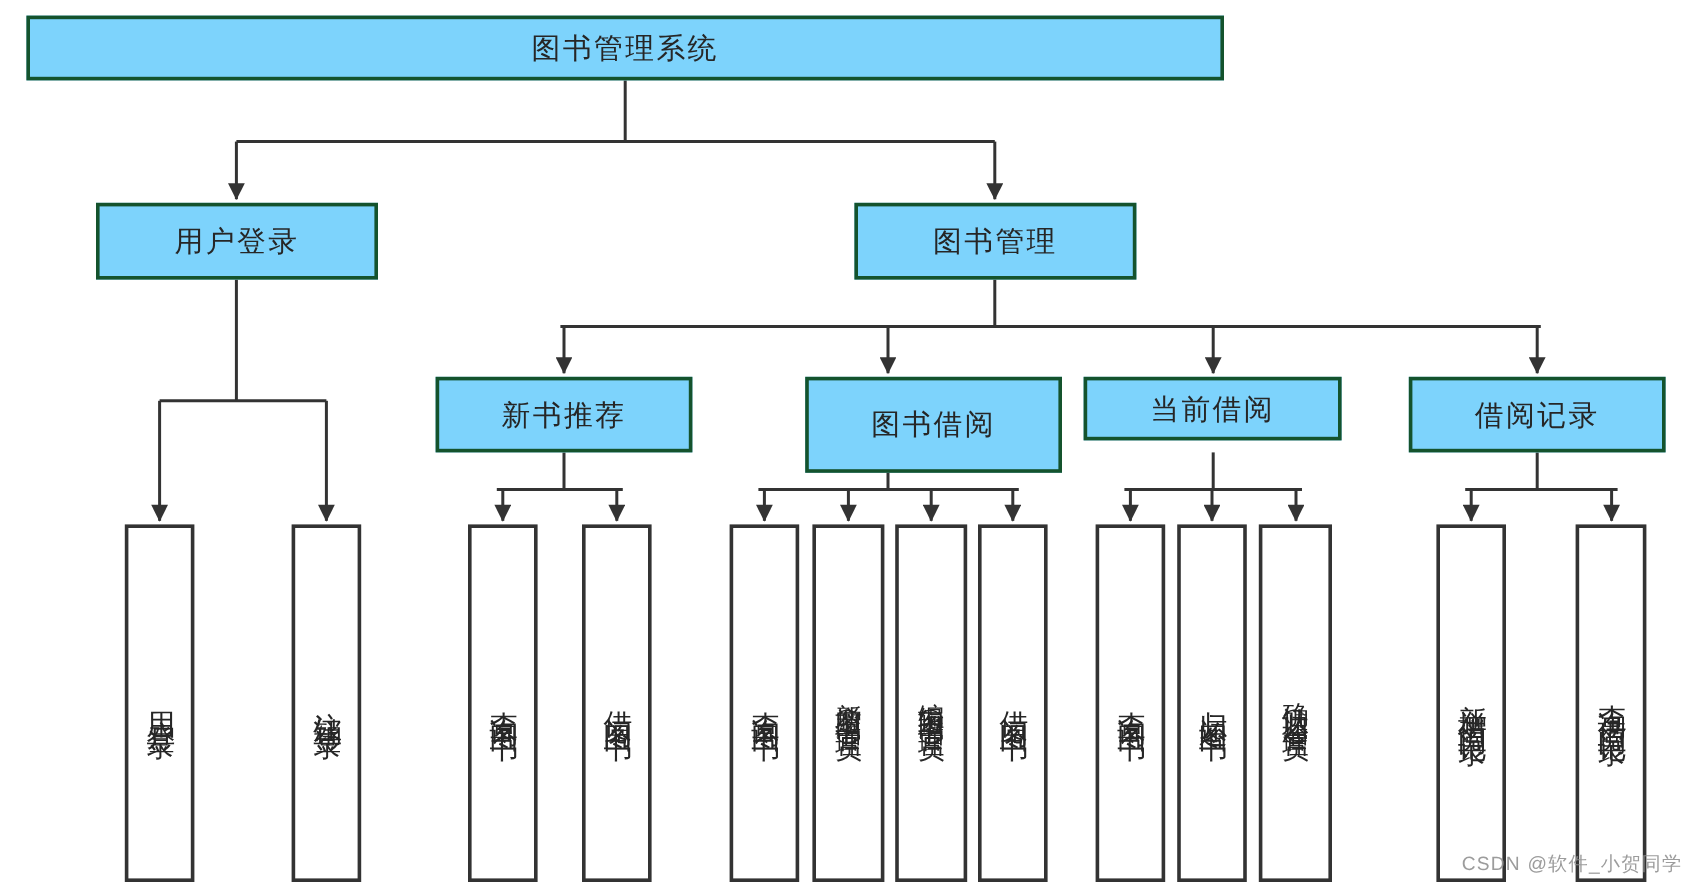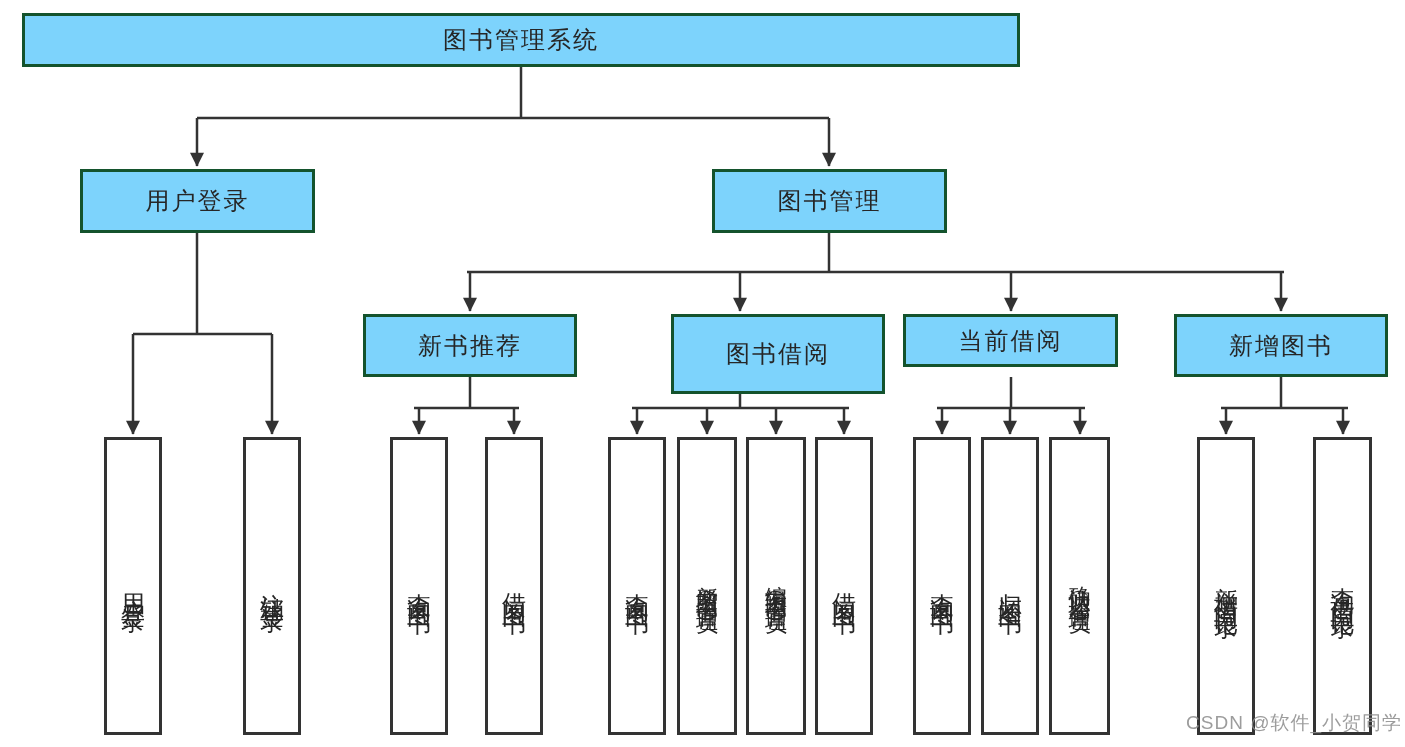--- a/index.html
+++ b/index.html
@@ -35,21 +35,21 @@
     writing-mode:vertical-rl;
     text-orientation:mixed;
     letter-spacing:6px;
     line-height:1;
   }
   .vnode.long{font-size:22px;}
   .vnode.long span{letter-spacing:4px;}
   .watermark{
     position:absolute;z-index:3;
     right:3px;top:710px;
-    font-size:19px;color:#8f8f8f;opacity:.88;
+    font-size:16px;color:#8f8f8f;opacity:.88;
     letter-spacing:1px;white-space:nowrap;
   }
 </style>
 </head>
 <body>
 
 <div class="stage">
 
   <svg class="connector-layer" width="1405" height="747" viewBox="0 0 1405 747">
     <defs>
@@ -100,21 +100,21 @@
   </svg>
 
   <div class="hnode" style="left:22px;top:13px;width:998px;height:54px;">图书管理系统</div>
 
   <div class="hnode" style="left:80px;top:169px;width:235px;height:64px;">用户登录</div>
   <div class="hnode" style="left:363px;top:314px;width:214px;height:63px;">新书推荐</div>
 
   <div class="hnode" style="left:712px;top:169px;width:235px;height:64px;">图书管理</div>
   <div class="hnode" style="left:633px;top:314px;width:214px;height:80px;margin-left:38px;">图书借阅</div>
   <div class="hnode" style="left:903px;top:314px;width:215px;height:53px;">当前借阅</div>
-  <div class="hnode" style="left:1174px;top:314px;width:214px;height:63px;">新增图书</div>
+  <div class="hnode" style="left:1174px;top:314px;width:214px;height:63px;">借阅记录</div>
 
   <div class="vnode" style="left:104px;">
     <span>用户登录</span>
   </div>
   <div class="vnode" style="left:243px;">
     <span>注销登录</span>
   </div>
 
   <div class="vnode" style="left:390px;">
     <span>查询图书</span>

